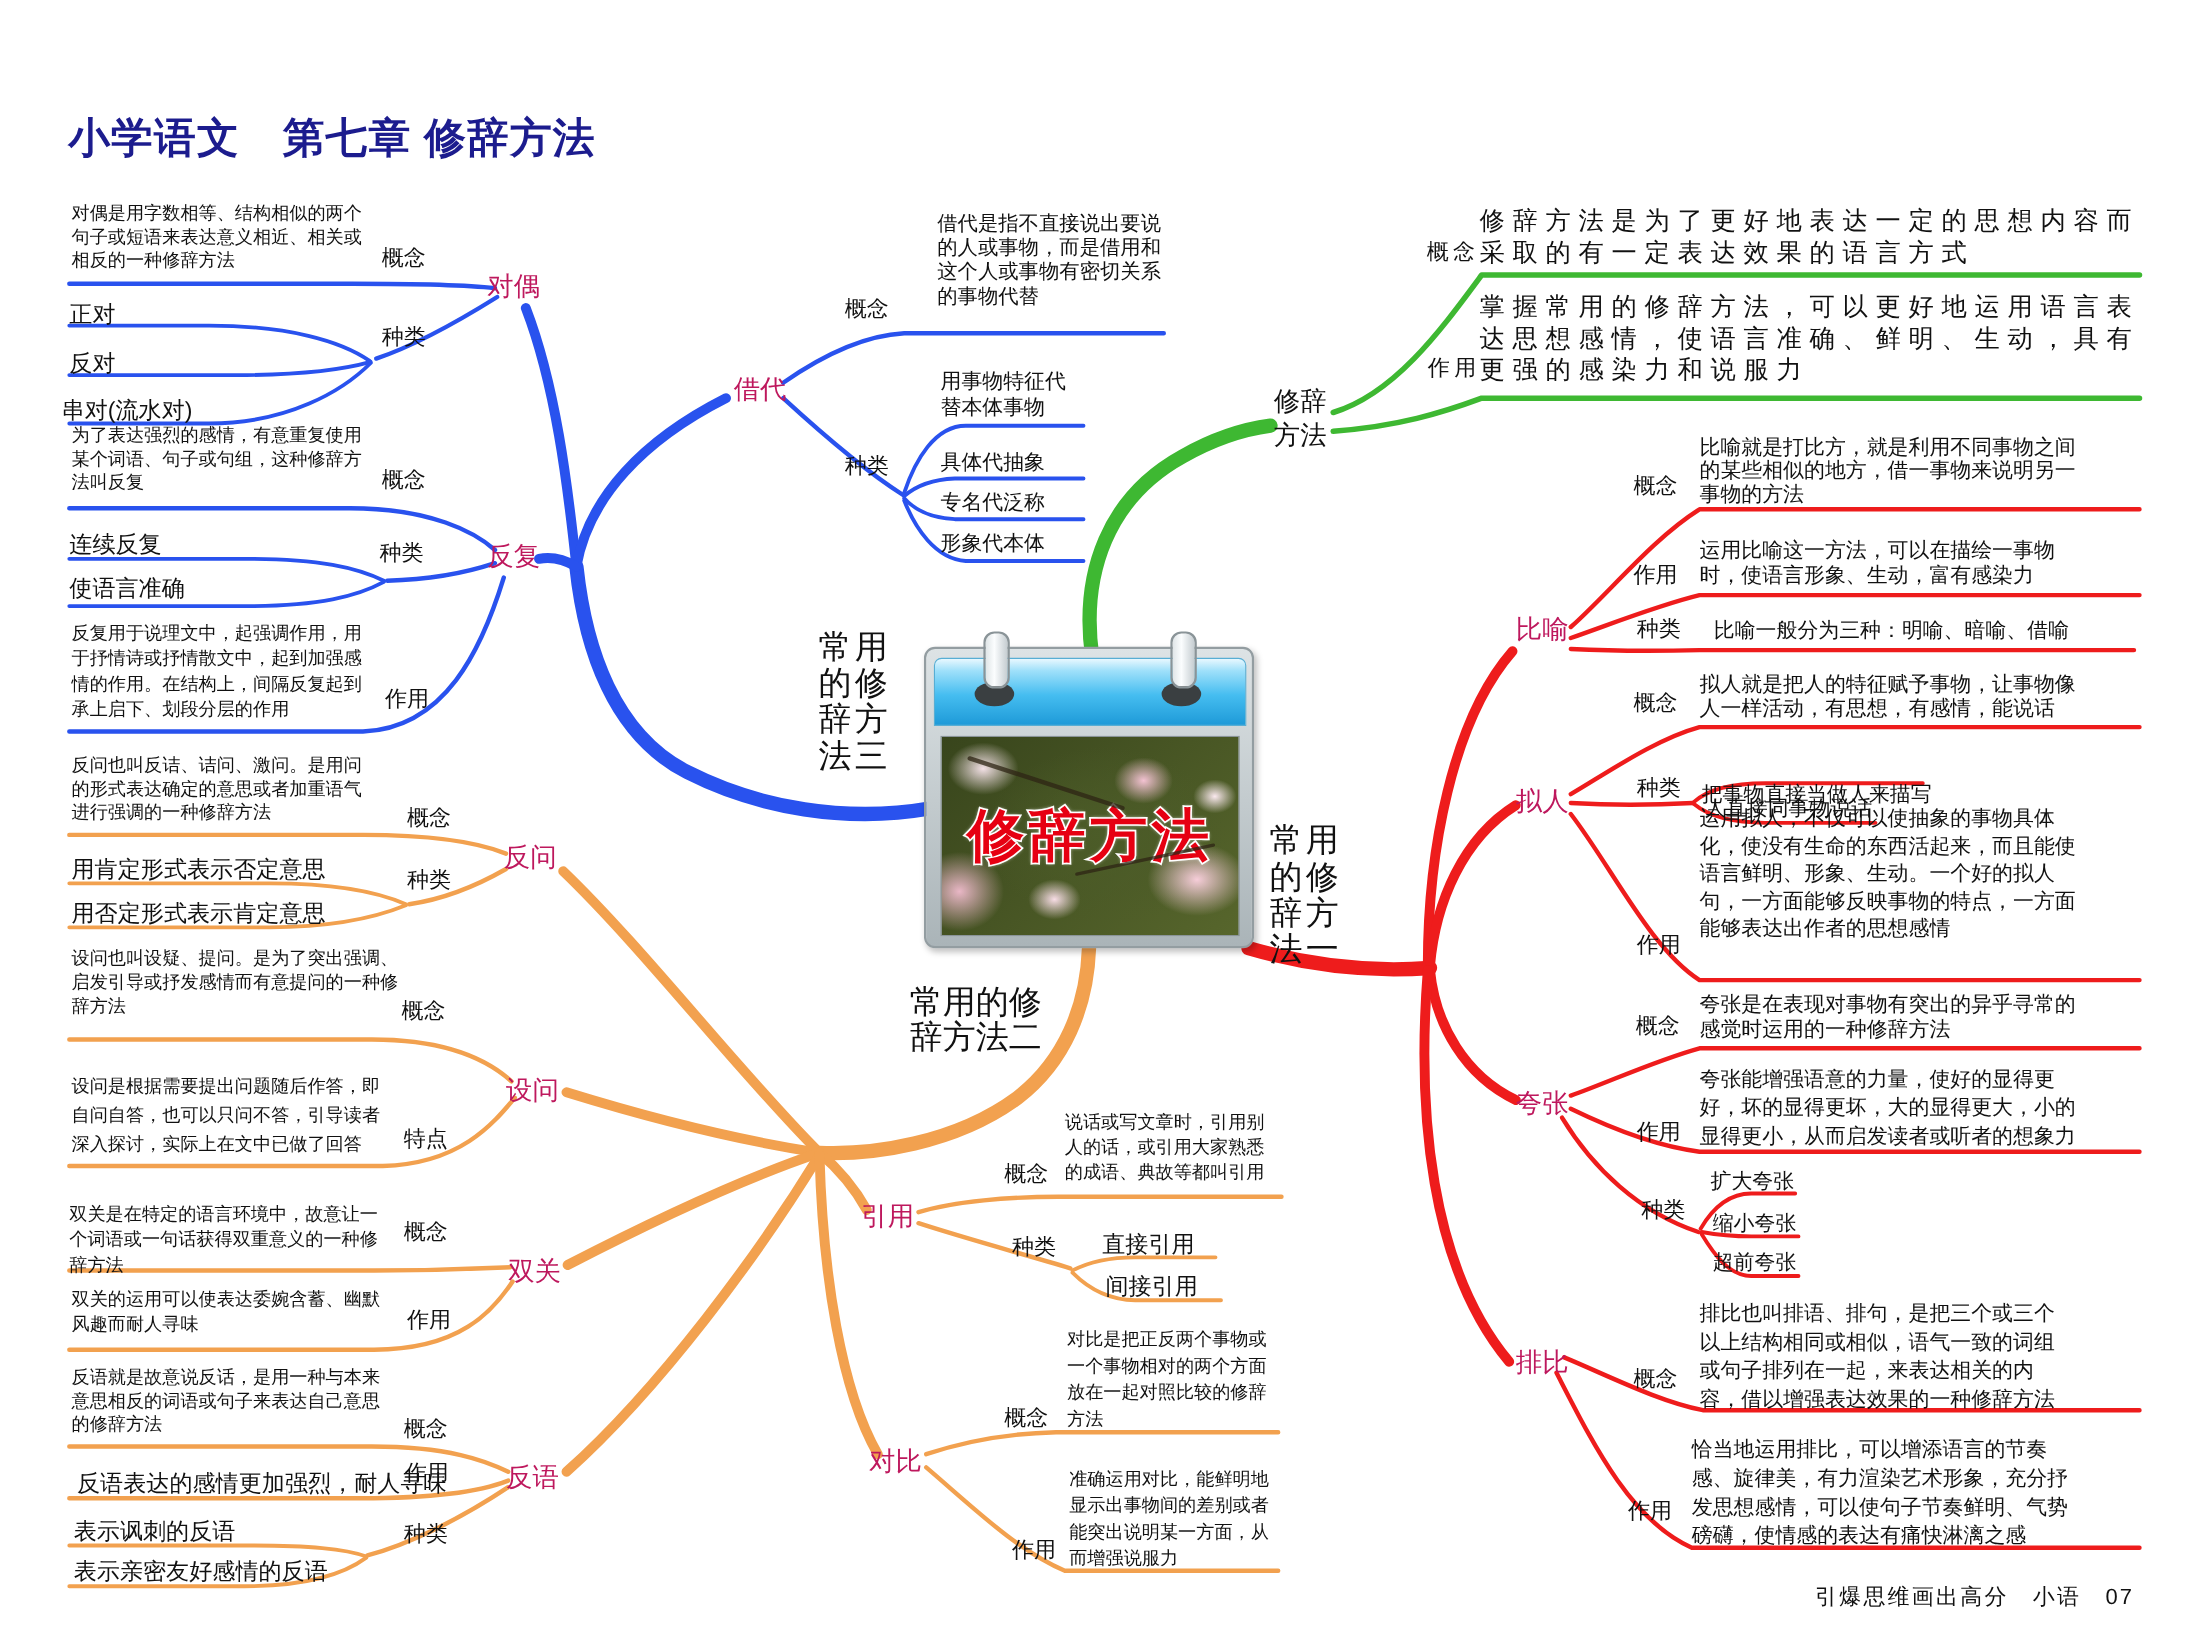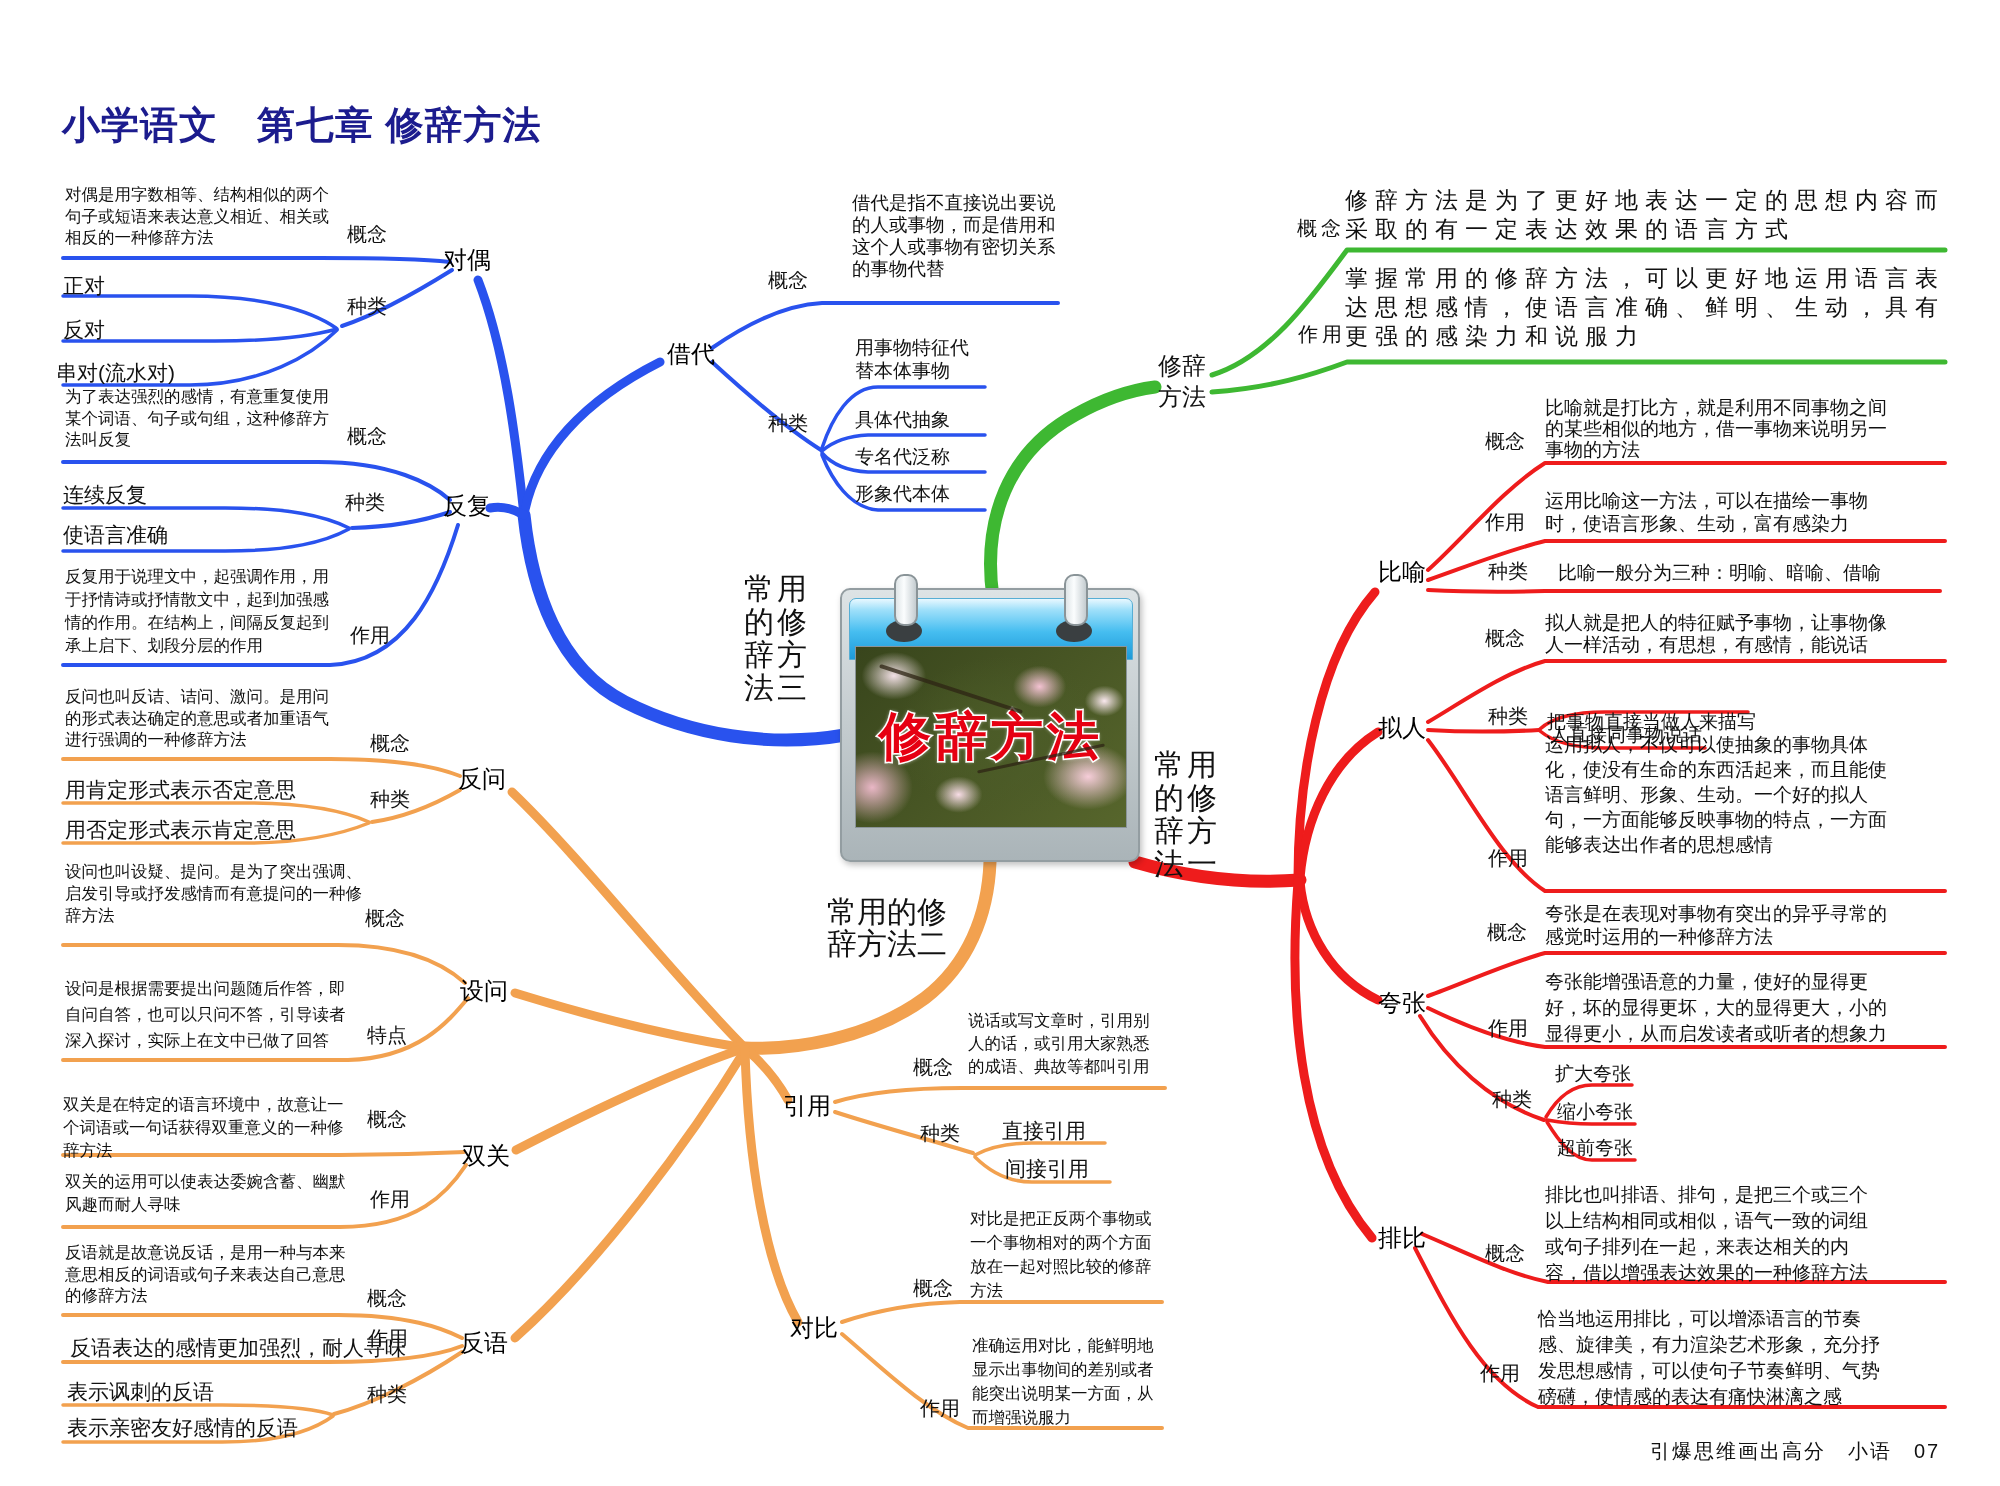--- a/index.html
+++ b/index.html
@@ -7,33 +7,33 @@
        font-family:"Liberation Sans",sans-serif;color:#111;}
   #wires{position:absolute;left:0;top:0;z-index:1;}
   .abs{position:absolute;z-index:2;}
   .title{font-size:38px;font-weight:bold;color:#1c1c8e;letter-spacing:1px;}
   .txt-l{font-size:16.5px;line-height:21.5px;}
   .txt-r{font-size:19px;line-height:22px;width:352px;}
   .txt-g{font-size:23px;letter-spacing:7px;line-height:29px;width:604px;}
   .item{font-size:21px;}
   .item-r{font-size:19px;}
   .lbl{font-size:20px;color:#111;}
-  .node{font-size:24px;color:#000000;}
+  .node{font-size:24px;color:#be185d;}
   .vlab{font-size:30px;line-height:33px;letter-spacing:3px;white-space:pre-line;font-weight:500;}
   .hlab{font-size:30px;line-height:32px;white-space:pre-line;text-align:center;font-weight:500;}
   .pre{white-space:pre-line;}
   .footer{font-size:20px;letter-spacing:2px;}
   
   .calendar{left:840px;top:588px;width:300px;height:274px;z-index:3;}
   .cal-frame{position:absolute;inset:0;background:linear-gradient(180deg,#dde3e5,#aab4b8);
              border:2px solid #939da1;border-radius:10px;box-shadow:2px 3px 6px rgba(0,0,0,.25);}
   .cal-header{position:absolute;left:7px;top:8px;width:282px;height:60px;border-radius:7px 7px 0 0;
               background:linear-gradient(180deg,#e8f8ff 0%,#9fe0fa 18%,#45bdf0 55%,#1e9ad8 100%);
               border:1px solid #57aed4;}
-  .cal-photo{position:absolute;left:13px;top:56px;width:270px;height:180px;border:1px solid #8a9498;
+  .cal-photo{position:absolute;left:13px;top:79px;width:270px;height:180px;border:1px solid #8a9498;
              background:
                radial-gradient(46px 34px at 14% 16%, rgba(252,232,240,.95), rgba(252,232,240,0) 70%),
                radial-gradient(60px 44px at 86% 72%, #f6cdd9, rgba(246,205,217,0) 75%),
                radial-gradient(38px 30px at 68% 22%, #f3c2d2, rgba(243,194,210,0) 70%),
                radial-gradient(34px 26px at 38% 82%, #f8dde6, rgba(248,221,230,0) 70%),
                radial-gradient(28px 22px at 92% 30%, #fbe9ef, rgba(251,233,239,0) 70%),
                radial-gradient(54px 48px at 6% 78%, #e9b7c6, rgba(233,183,198,0) 75%),
                radial-gradient(130px 95px at 55% 50%, #4c5c28, rgba(76,92,40,0) 85%),
                linear-gradient(135deg,#38451c,#57662c);
              display:flex;align-items:center;justify-content:center;}

